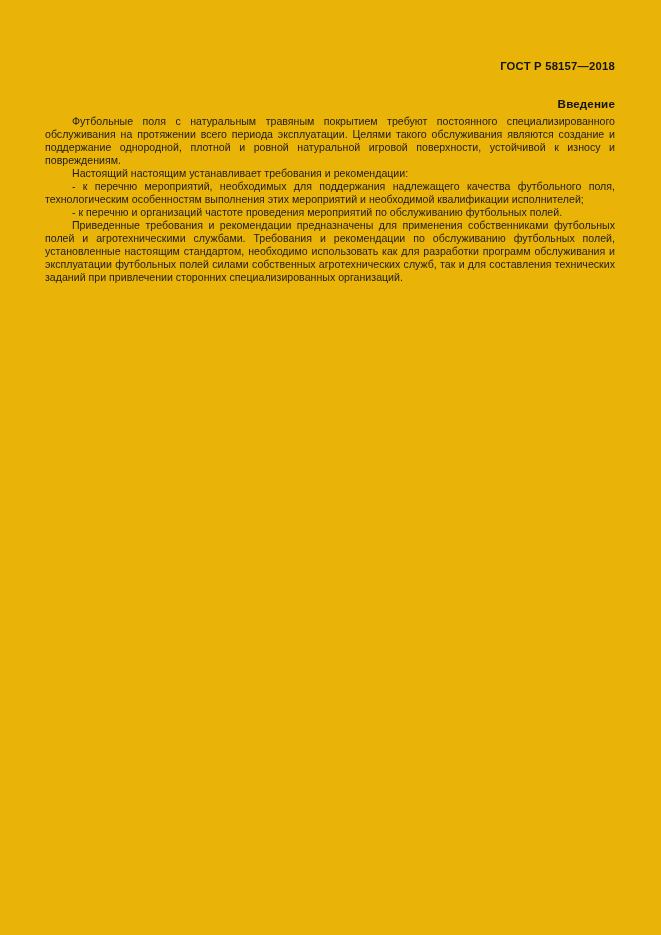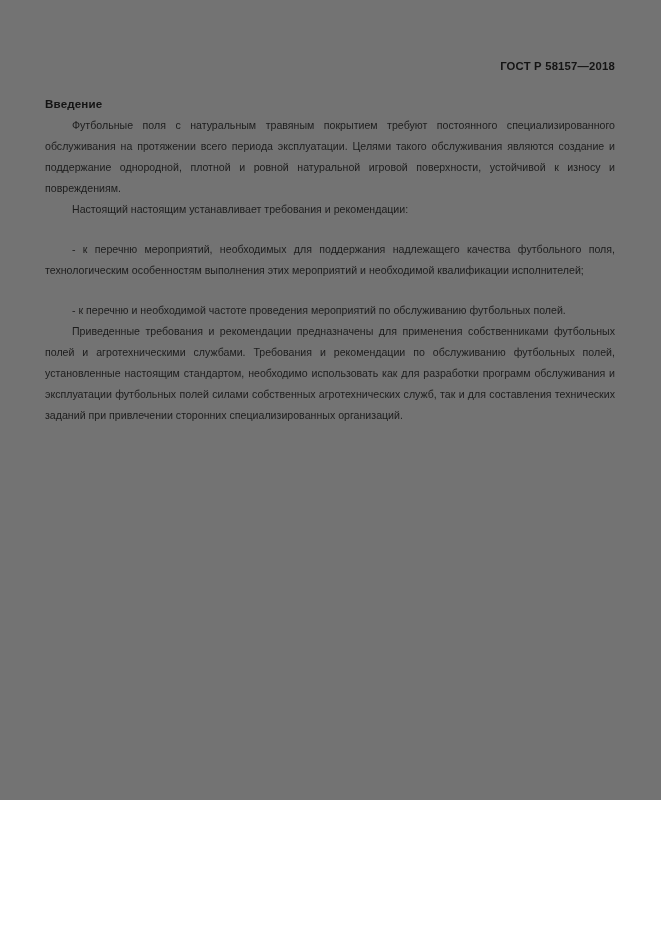--- a/index.html
+++ b/index.html
@@ -7,22 +7,22 @@
     padding: 0;
     background: #ffffff;
   }
   body {
     font-family: "Liberation Sans", sans-serif;
     color: #1a1a1a;
   }
   .page {
     position: relative;
     width: 661px;
-    height: 800px;
-    background: #737373;
+    height: 935px;
+    background: #eab308;
     overflow: hidden;
     box-sizing: border-box;
   }
 
   
   .page-header {
     position: absolute;
     top: 60px;
     left: 45px;
     width: 570px;
@@ -33,48 +33,47 @@
     color: #141414;
     white-space: nowrap;
   }
 
   
   .section-title {
     position: absolute;
     top: 89px;
     left: 45px;
     width: 570px;
-    text-align: left;
+    text-align: right;
     font-size: 11.6px;
     font-weight: bold;
     letter-spacing: 0.15px;
     color: #141414;
   }
 
   
   .body-block {
     position: absolute;
     top: 115px;
     left: 45px;
     width: 570px;
   }
   .para {
     margin: 0;
     font-size: 10.6px;
-    line-height: 21px;
+    line-height: 13px;
     text-align: justify;
     text-justify: inter-word;
     text-indent: 27px;
     color: #1c1c1c;
     letter-spacing: 0.01px;
     hyphens: manual;
   }
   .para.list-item {
     text-indent: 27px;
-    margin-top: 19px;
   }
 
   
   .page-number {
     position: absolute;
     top: 843px;
     left: 45px;
     width: 570px;
     text-align: right;
     font-size: 10.4px;
@@ -88,18 +87,18 @@
 <div class="page">
 
   <div class="page-header">ГОСТ Р 58157—2018</div>
 
   <h1 class="section-title">Введение</h1>
 
   <div class="body-block">
       <p class="para">Футбольные поля с натуральным травяным покрытием требуют постоянного специализированного обслуживания на протяжении всего периода эксплуатации. Целями такого обслуживания являются создание и поддержание однородной, плотной и ровной натуральной игровой поверхности, устойчивой к износу и повреждениям.</p>
       <p class="para">Настоящий настоящим устанавливает требования и рекомендации:</p>
       <p class="para list-item">- к перечню мероприятий, необходимых для поддержания надлежащего качества футбольного поля, технологическим особенностям выполнения этих мероприятий и необходимой квалификации исполнителей;</p>
-      <p class="para list-item">- к перечню и необходимой частоте проведения мероприятий по обслуживанию футбольных полей.</p>
+      <p class="para list-item">- к перечню и организаций частоте проведения мероприятий по обслуживанию футбольных полей.</p>
       <p class="para">Приведенные требования и рекомендации предназначены для применения собственниками футбольных полей и агротехническими службами. Требования и рекомендации по обслуживанию футбольных полей, установленные настоящим стандартом, необходимо использовать как для разработки программ обслуживания и эксплуатации футбольных полей силами собственных агротехнических служб, так и для составления технических заданий при привлечении сторонних специализированных организаций.</p>
     </div>
 
 
 </div>
 
 </body></html>

